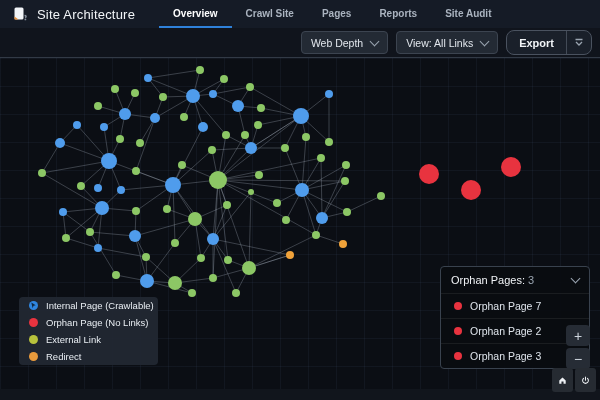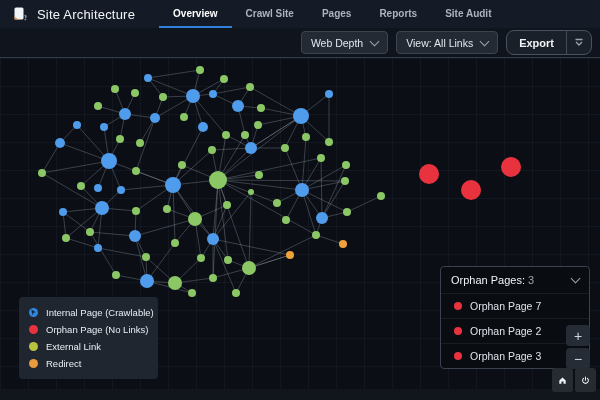--- a/index.html
+++ b/index.html
@@ -48,21 +48,21 @@
     background-color:#0b0e14;
     background-image:
       repeating-linear-gradient(to right, rgba(110,140,190,0.07) 0 1px, transparent 1px 28px),
       repeating-linear-gradient(to bottom, rgba(110,140,190,0.07) 0 1px, transparent 1px 28px);
   }
   #graph-svg{position:absolute;left:0;top:58px;z-index:1;}
   .footer-strip{position:absolute;left:0;bottom:0;width:600px;height:11px;background:#11151c;z-index:1;}
   
   .legend{
     position:absolute;left:19px;top:297px;width:139px;box-sizing:border-box;
-    background:rgba(33,40,50,0.96);border-radius:4px;padding:7px 10px;z-index:3;
+    background:rgba(33,40,50,0.96);border-radius:4px;padding:0 10px;z-index:3;
   }
   .legend-row{display:flex;align-items:center;gap:8px;height:17px;}
   .lmark{width:9px;height:9px;border-radius:50%;flex:0 0 auto;position:relative;display:flex;align-items:center;justify-content:center;}
   .legend-label{font-size:9.5px;color:#e8edf2;white-space:nowrap;}
   
   .orphan-panel{
     position:absolute;left:440px;top:266px;width:150px;box-sizing:border-box;
     background:rgba(9,12,17,0.96);border:1px solid #39424e;border-radius:4px;z-index:2;
   }
   .orphan-header{

